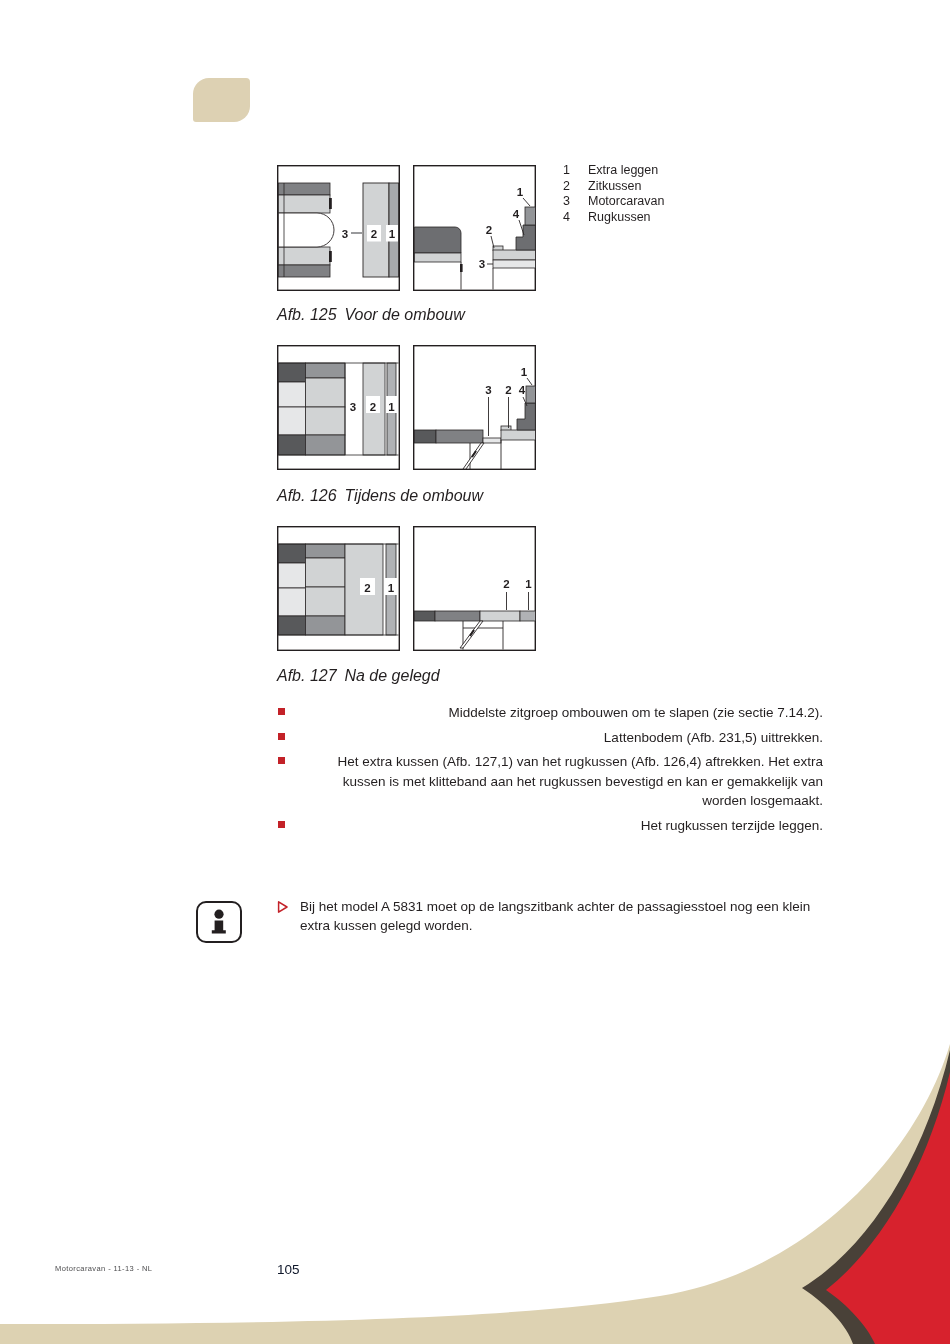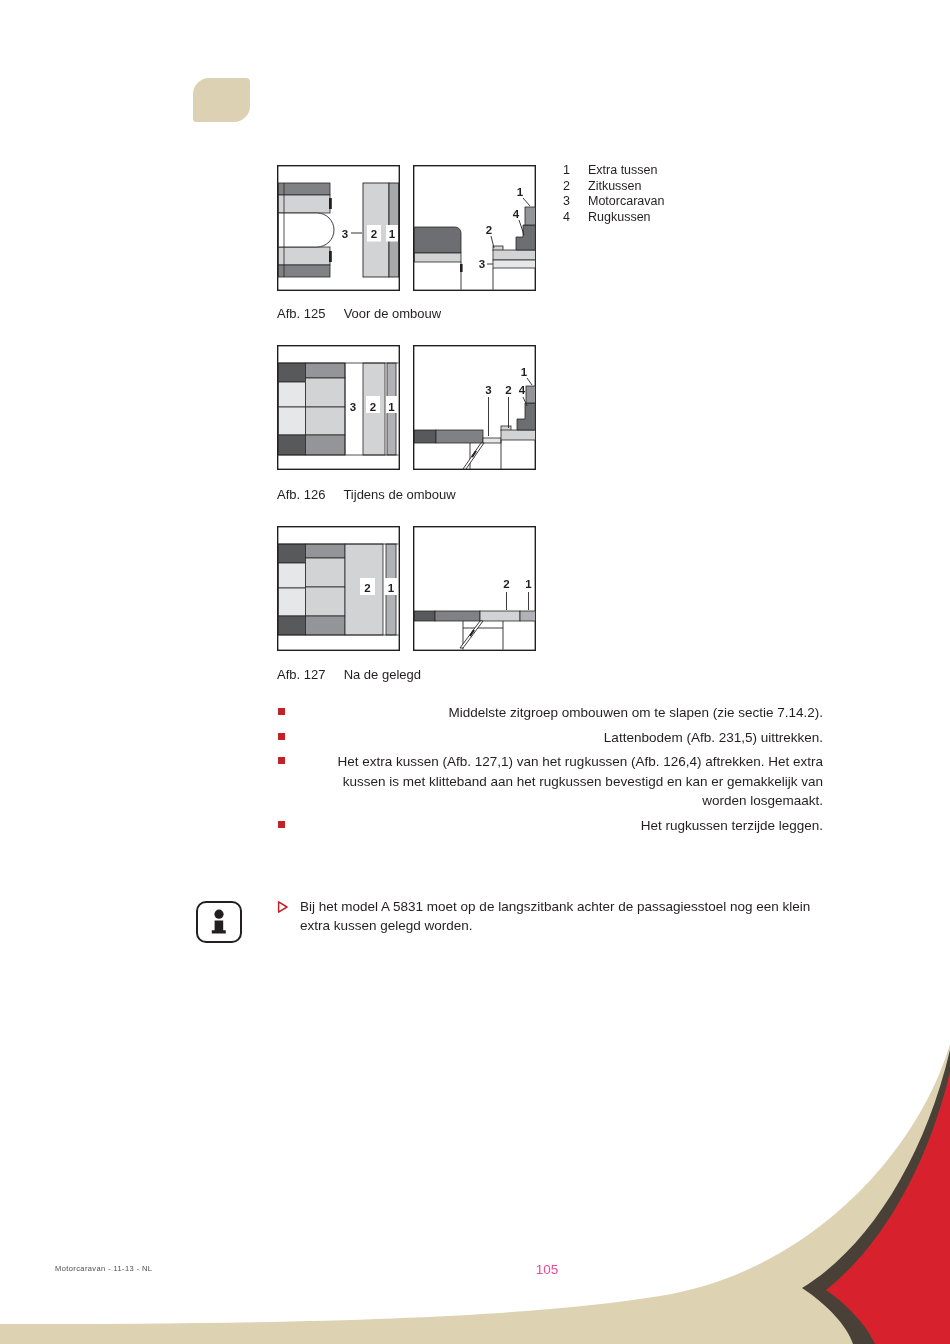--- a/index.html
+++ b/index.html
@@ -6,21 +6,21 @@
   #page{position:relative;width:950px;height:1344px;background:#ffffff;overflow:hidden;
         font-family:"Liberation Sans",sans-serif;color:#231f20;}
   .abs{position:absolute;}
 
   
   #corner-tab{left:193px;top:78px;width:57px;height:44px;background:#ddd1b3;
               border-radius:16px 4px 16px 3px;}
 
   
   .panel{position:absolute;}
-  .caption{position:absolute;left:277px;font-size:13px;color:#231f20;white-space:nowrap;}
+  .caption{position:absolute;left:277px;font-size:16px;color:#231f20;white-space:nowrap;font-style:italic;}
   .caption .cap-no{display:inline-block;width:63px;}
 
   
   #legend{left:563px;top:163px;font-size:12.5px;line-height:15.6px;}
   #legend .row{white-space:nowrap;}
   #legend .num{display:inline-block;width:25px;}
 
   
   #bullets{left:277px;top:703px;width:546px;margin:0;padding:0;list-style:none;
            font-size:13.5px;line-height:19.2px;text-align:right;}
@@ -31,21 +31,21 @@
   #note{left:277px;top:897px;width:546px;font-size:13.5px;line-height:19.2px;
         position:absolute;padding-left:23px;box-sizing:border-box;}
   #note .tri{position:absolute;left:0;top:3px;}
 
   
   #info-box{left:196px;top:901px;width:42px;height:38px;border:2.4px solid #231f20;
             border-radius:10px;display:flex;align-items:center;justify-content:center;}
 
   
   #footer-left{left:55px;top:1264px;font-size:7.5px;letter-spacing:0.4px;color:#4d4d4f;}
-  #page-number{left:277px;top:1262px;width:540px;text-align:center;font-size:13.5px;color:#ec4899;}
+  #page-number{left:277px;top:1262px;width:540px;text-align:left;font-size:13.5px;color:#0f172a;}
 
   svg text{font-family:"Liberation Sans",sans-serif;font-weight:bold;fill:#231f20;}
   .figtext{font-size:11.5px;}
 </style>
 </head>
 <body>
 
 <div id="page">
 
   <div id="corner-tab" class="abs"></div>
@@ -100,21 +100,21 @@
     <text class="figtext" x="69" y="103" text-anchor="middle">3</text>
   </svg>
 
   <div class="caption" style="top:306px">
     <span class="cap-no">Afb. 125</span>
     <span>Voor de ombouw</span>
   </div>
 
   <div id="legend" class="abs">
     <div class="row">
-      <span class="num">1</span><span>Extra tussen</span>
+      <span class="num">1</span><span>Extra leggen</span>
     </div>
     <div class="row">
       <span class="num">2</span><span>Zitkussen</span>
     </div>
     <div class="row">
       <span class="num">3</span><span>Motorcaravan</span>
     </div>
     <div class="row">
       <span class="num">4</span><span>Rugkussen</span>
     </div>

